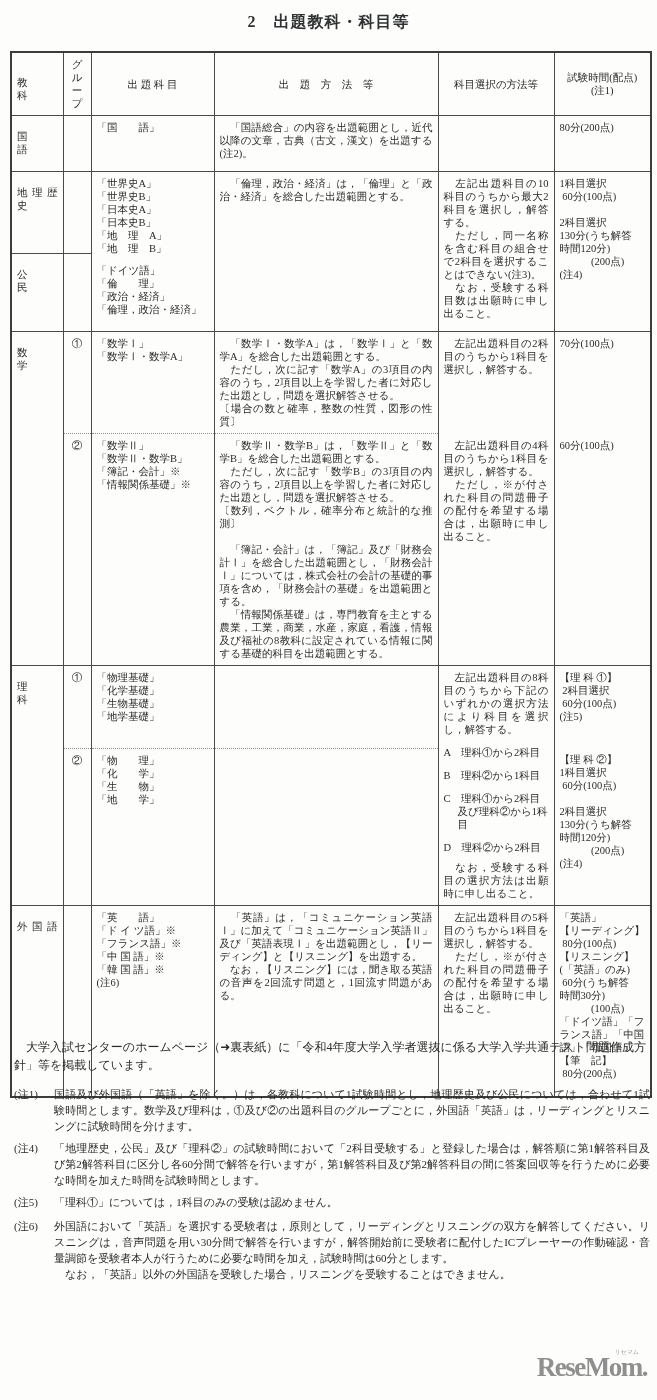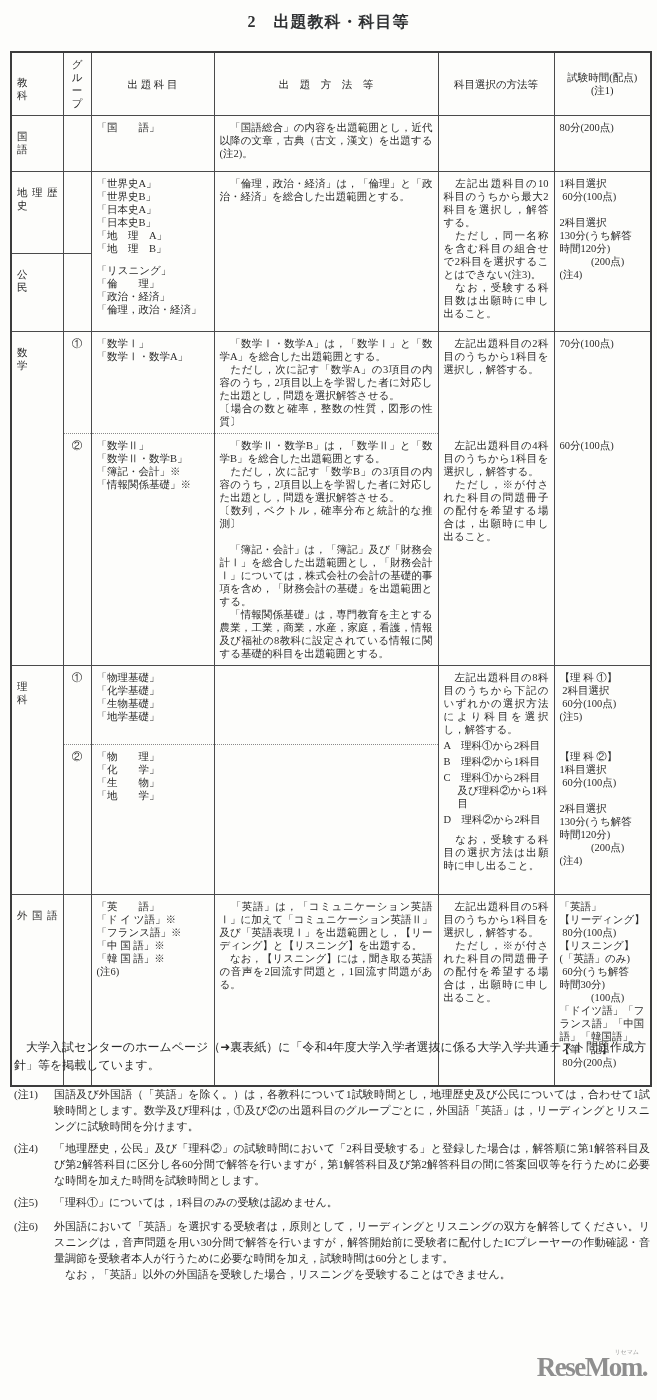--- a/index.html
+++ b/index.html
@@ -45,21 +45,21 @@
   tr.r-civics{height:78px;}
   tr.r-math1{height:92px;}
   tr.r-math2{height:213px;}
   tr.r-sci1{height:79px;}
   tr.r-sci2{height:150px;}
   tr.r-foreign{height:191px;padding-left:44px;}
   .no-bottom{border-bottom:none !important;}
   .no-top{border-top:none !important;}
   .dot-top{border-top:1px dotted #8a8a8a !important;}
   .civ-block{margin-top:9px;}
-  .opt{padding-left:14px;text-indent:-14px;margin-top:3px;}
+  .opt{padding-left:14px;text-indent:-14px;margin-top:10px;}
   .sel-note{margin-top:7px;}
   .footer-note{
     position:absolute;left:14px;top:1038px;width:632px;
     font-size:12px;line-height:18px;text-align:justify;
   }
   .notes{position:absolute;left:14px;top:1086px;width:636px;}
   .note{display:flex;margin-bottom:6px;}
   .note-label{flex:0 0 40px;font-size:11px;line-height:17.5px;}
   .note-text{flex:1;font-size:11px;line-height:16px;text-align:justify;}
   .logo{
@@ -117,21 +117,21 @@
           <div class="spread">地理歴史</div>
         </td>
     <td class="c-group"></td>
     <td class="c-courses" rowspan="2">
       <div class="pre">「世界史A」
 「世界史B」
 「日本史A」
 「日本史B」
 「地　理　A」
 「地　理　B」</div>
-      <div class="pre civ-block">「リスニング」
+      <div class="pre civ-block">「ドイツ語」
 「倫　　理」
 「政治・経済」
 「倫理，政治・経済」</div>
     </td>
     <td class="c-method pre just" rowspan="2">　「倫理，政治・経済」は，「倫理」と「政治・経済」を総合した出題範囲とする。</td>
     <td class="c-select pre just" rowspan="2">　左記出題科目の10科目のうちから最大2科目を選択し，解答する。
 　ただし，同一名称を含む科目の組合せで2科目を選択することはできない(注3)。
 　なお，受験する科目数は出願時に申し出ること。</td>
     <td class="c-time pre" rowspan="2">1科目選択
  60分(100点)

